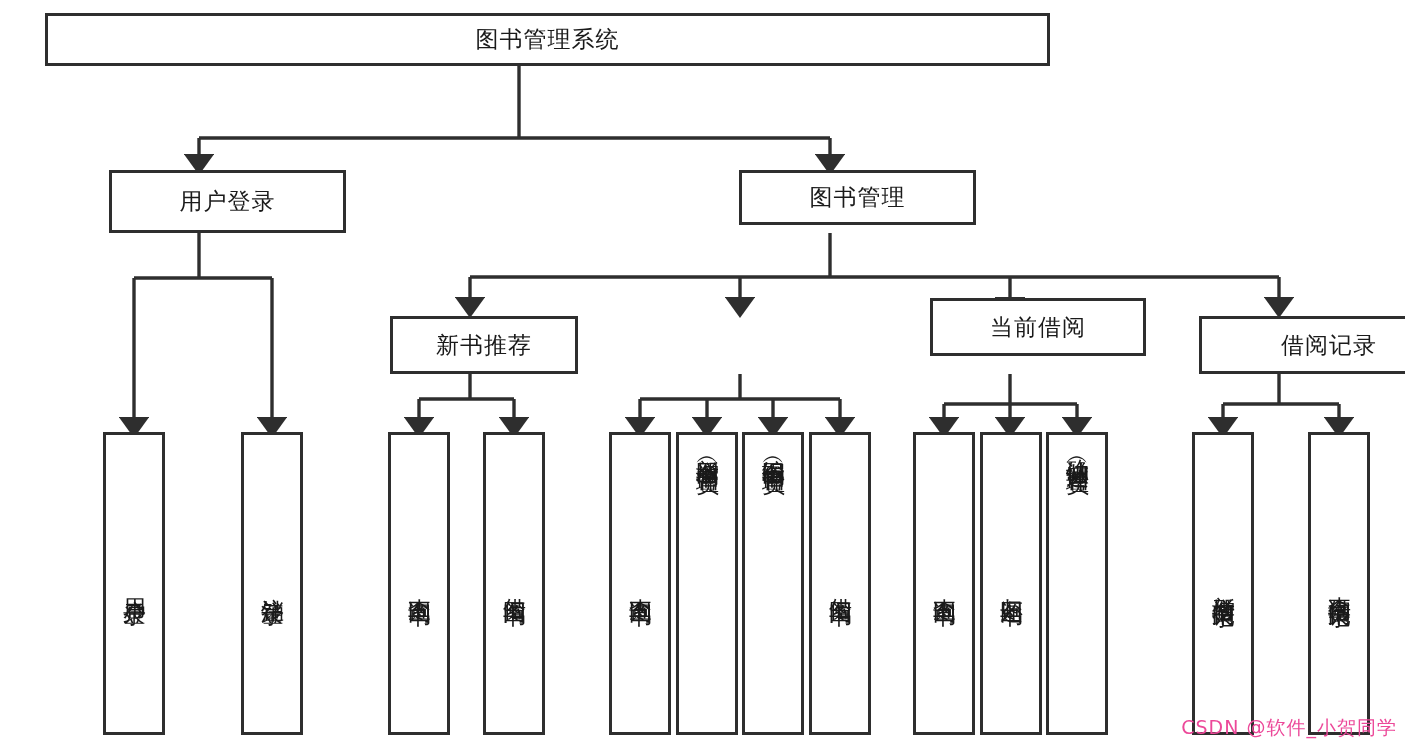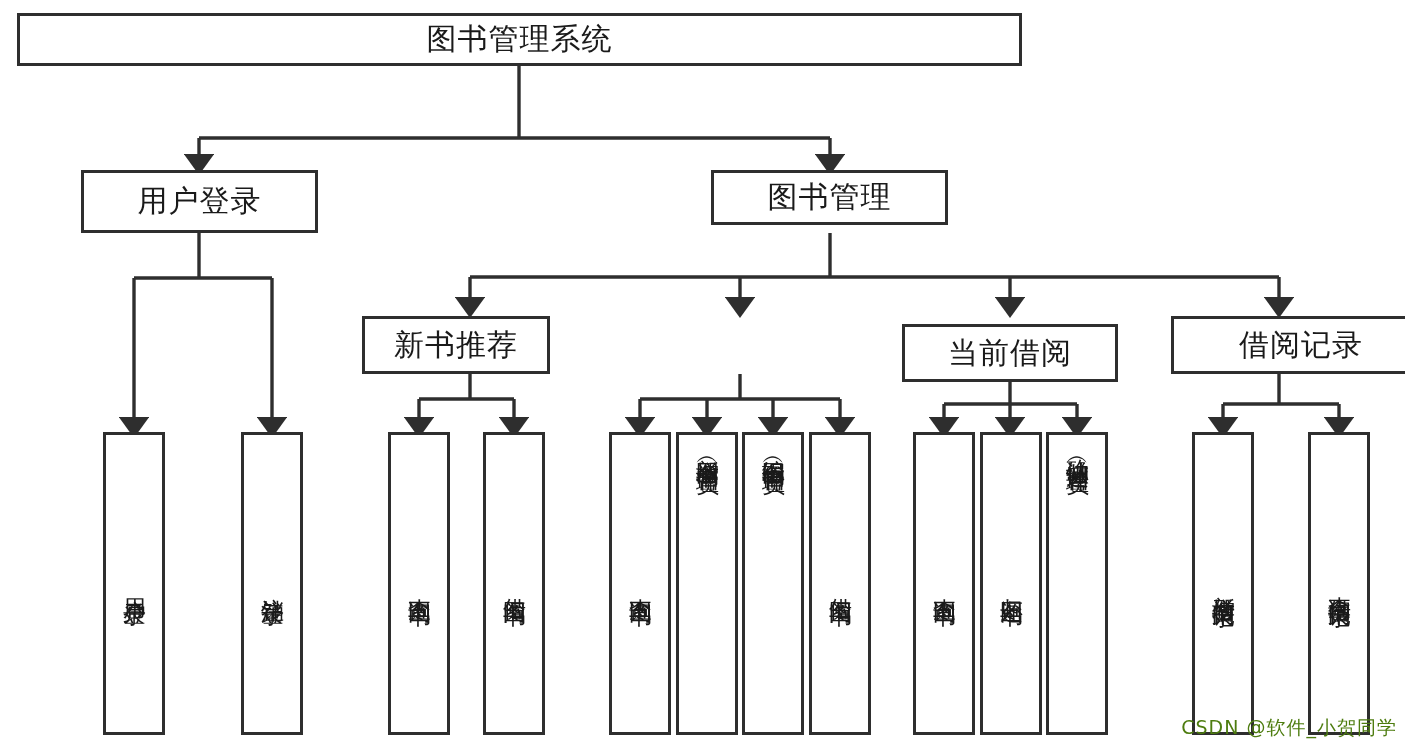--- a/index.html
+++ b/index.html
@@ -19,22 +19,23 @@
     position: absolute;
     box-sizing: border-box;
     border: 3px solid #2e2e2e;
     background: #ffffff;
     display: flex;
     align-items: center;
     justify-content: center;
     color: #1a1a1a;
   }
   .node.h {
-    font-size: 30px;
+    font-size: 23px;
     letter-spacing: 1px;
+    margin-left: 28px;
   }
   .node.v {
     align-items: flex-start;
     justify-content: center;
   }
   .vtext {
     writing-mode: vertical-rl;
     text-orientation: upright;
     font-size: 23px;
     line-height: 1.12;
@@ -59,21 +60,21 @@
     top: 0;
     width: 1405px;
     height: 747px;
     pointer-events: none;
   }
   .watermark {
     position: absolute;
     right: 8px;
     bottom: 6px;
     font-size: 19px;
-    color: #4d7c0f;
+    color: #ec4899;
     letter-spacing: 1px;
     white-space: nowrap;
   }
 </style>
 </head>
 <body>
 
 <div id="canvas">
 
   <svg class="edges" viewBox="0 0 1405 747" xmlns="http://www.w3.org/2000/svg">
@@ -136,21 +137,21 @@
   <div class="node h" style="left:81px; top:170px; width:237px; height:63px;">
     <span>用户登录</span>
   </div>
   <div class="node h" style="left:711px; top:170px; width:237px; height:55px;">
     <span>图书管理</span>
   </div>
 
   <div class="node h" style="left:362px; top:316px; width:188px; height:58px;">
     <span>新书推荐</span>
   </div>
-  <div class="node h" style="left:902px; top:324px; width:216px; height:58px;">
+  <div class="node h" style="left:902px; top:298px; width:216px; height:58px;">
     <span>当前借阅</span>
   </div>
   <div class="node h" style="left:1171px; top:316px; width:260px; height:58px;">
     <span>借阅记录</span>
   </div>
 
   <div class="node v" style="left:103px; top:432px; width:62px; height:303px;">
     <div class="vwrap">
         <span class="vtext">用户登录</span>
       </div>

